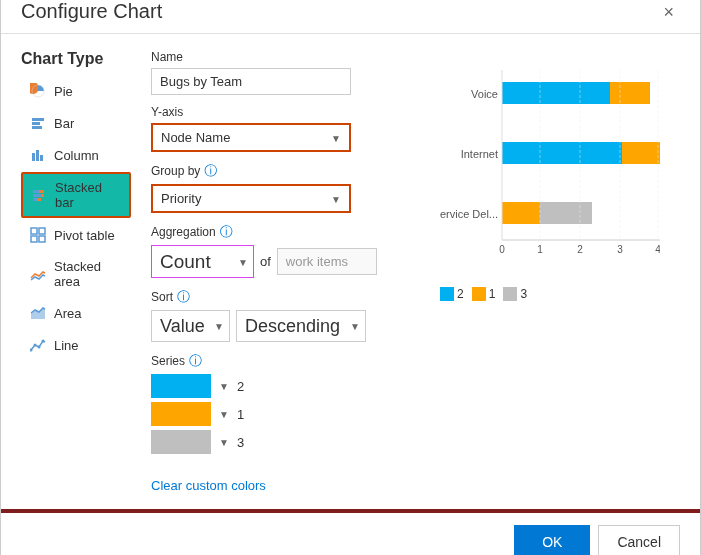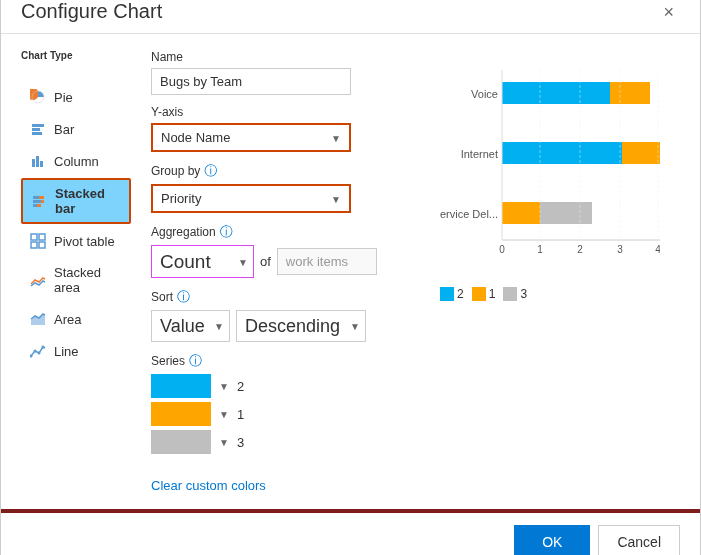--- a/index.html
+++ b/index.html
@@ -48,45 +48,44 @@
       flex: 1;
       padding: 16px 20px;
       gap: 20px;
     }
     
     .chart-type-panel {
       width: 110px;
       flex-shrink: 0;
     }
     .chart-type-label {
-      font-size: 10px;
-      color: #333;
-      margin-bottom: 21px;
+      font-size: 16px;
+      color: #333;
+      margin-bottom: 8px;
       font-weight: 600;
     }
     .chart-type-list {
       list-style: none;
       display: flex;
       flex-direction: column;
       gap: 2px;
     }
     .chart-type-item {
       display: flex;
       align-items: center;
       gap: 8px;
       padding: 6px 8px;
       cursor: pointer;
       color: #333;
       border: 1px solid transparent;
       border-radius: 2px;
     }
     .chart-type-item.selected {
       border: 2px solid #cc4400;
-      background: #7dd3fc;
-      font-weight: bold;
+      background: #14b8a6;
     }
     .chart-icon {
       width: 16px;
       height: 16px;
       flex-shrink: 0;
       display: flex;
       align-items: center;
       justify-content: center;
     }
     

